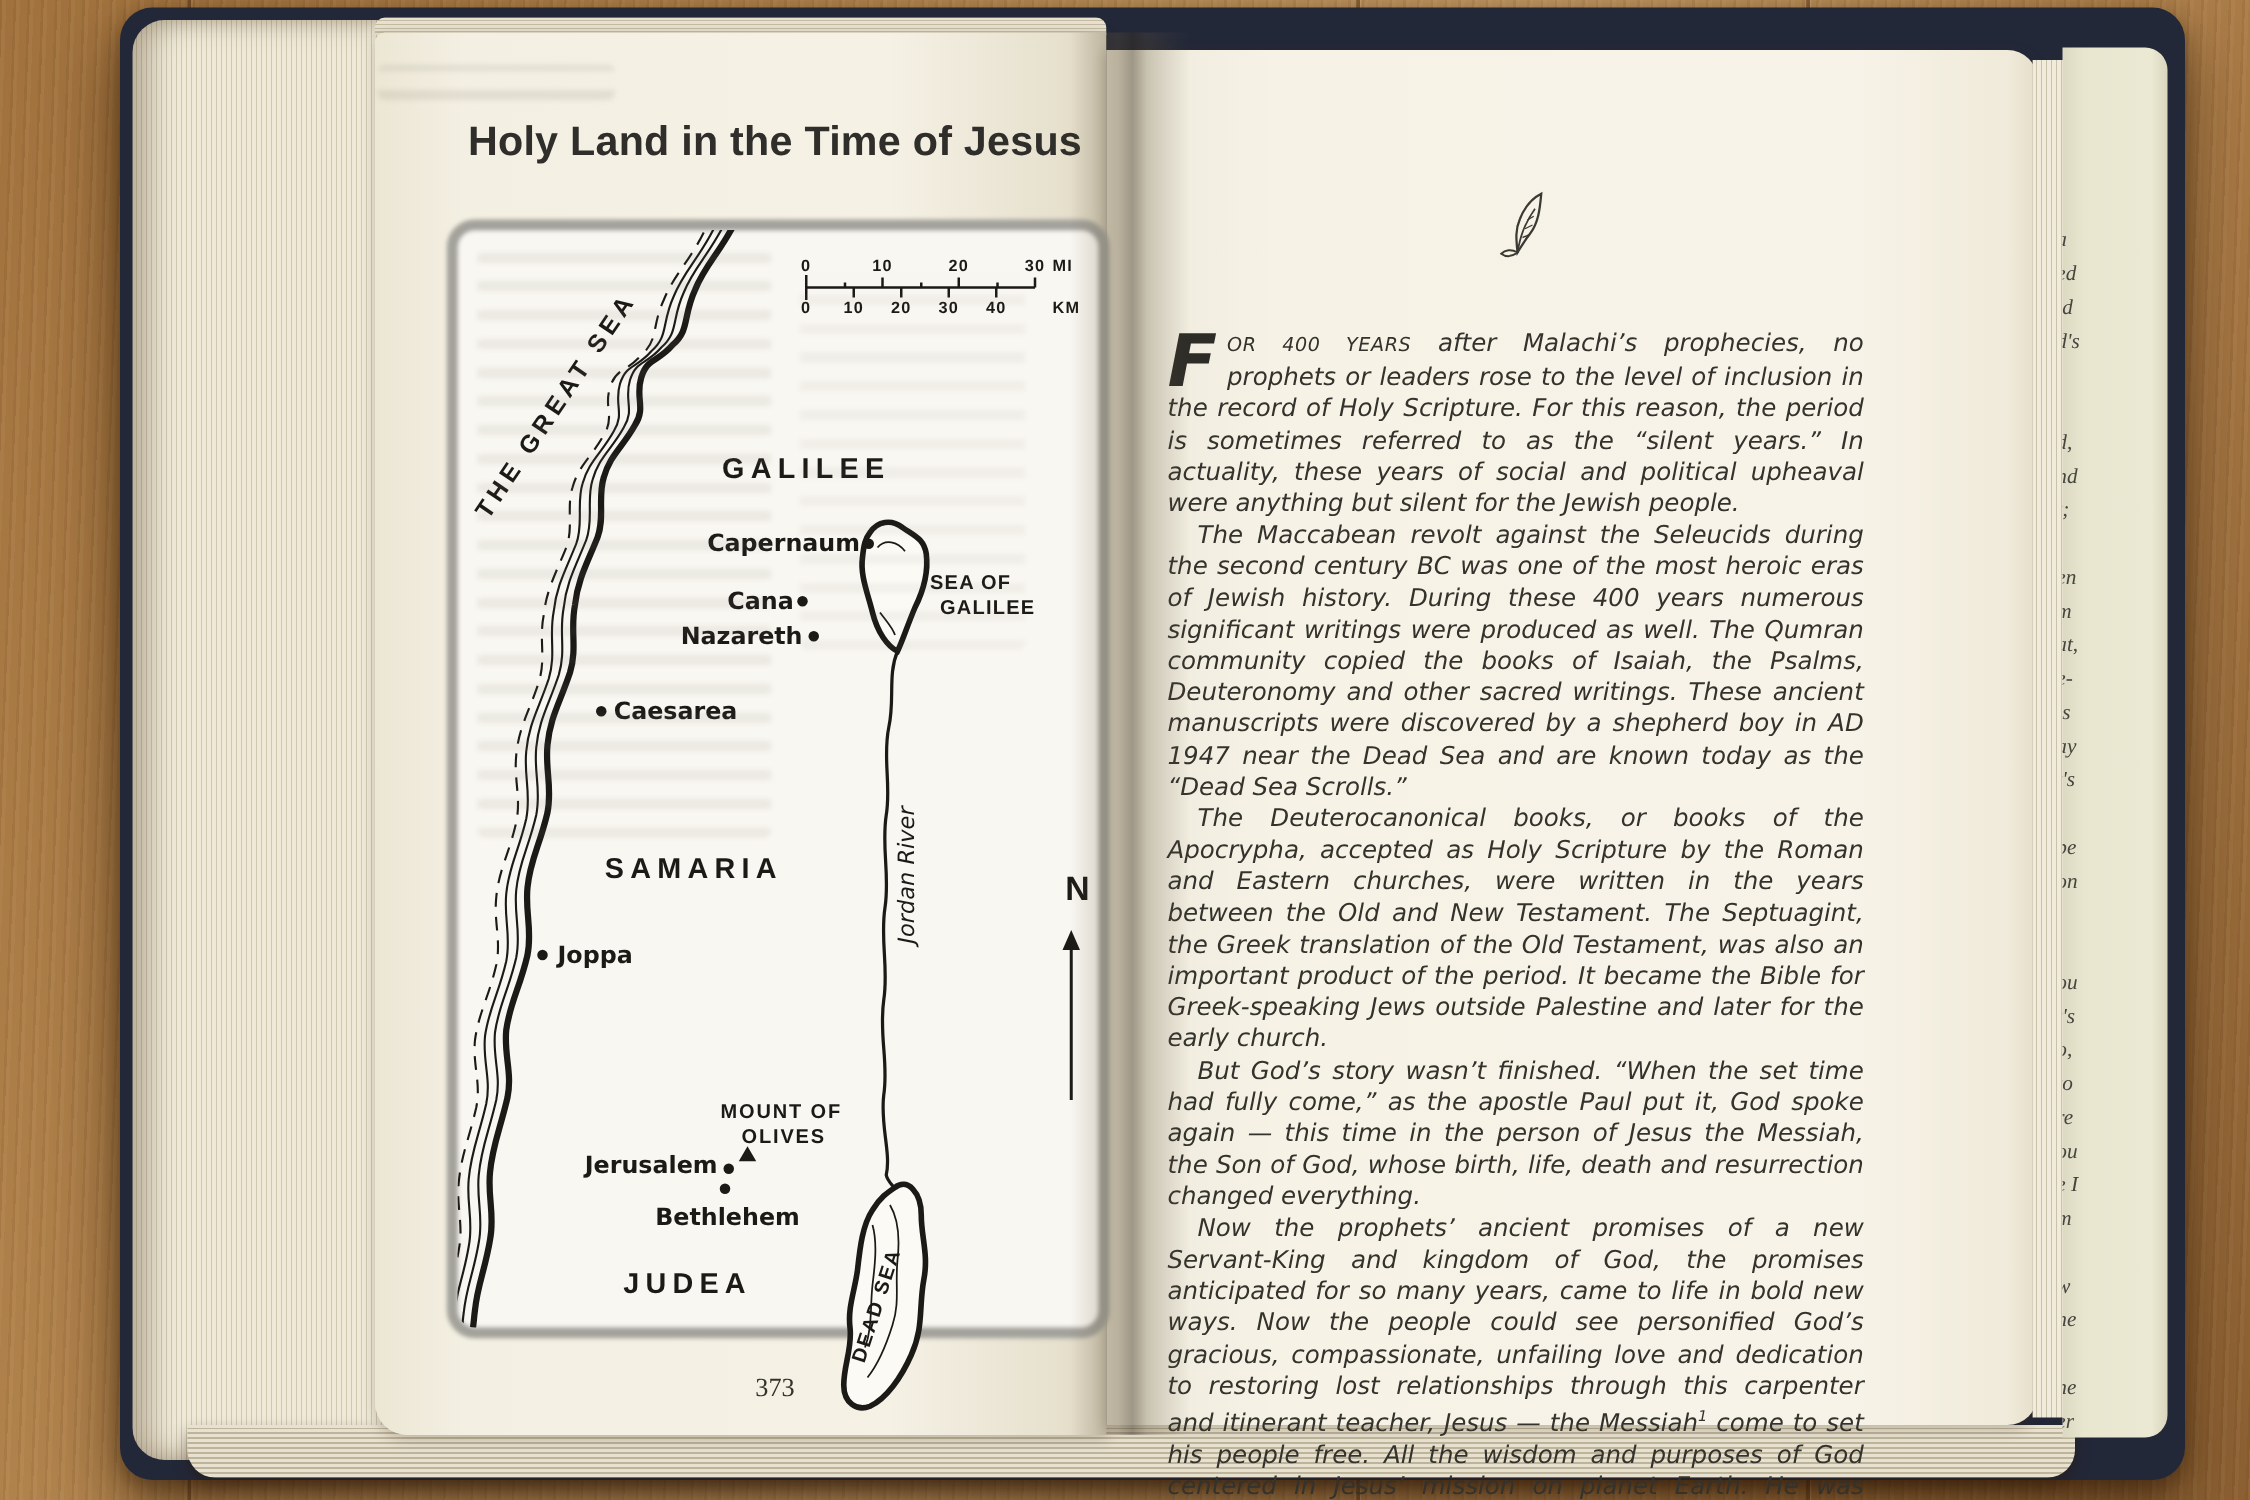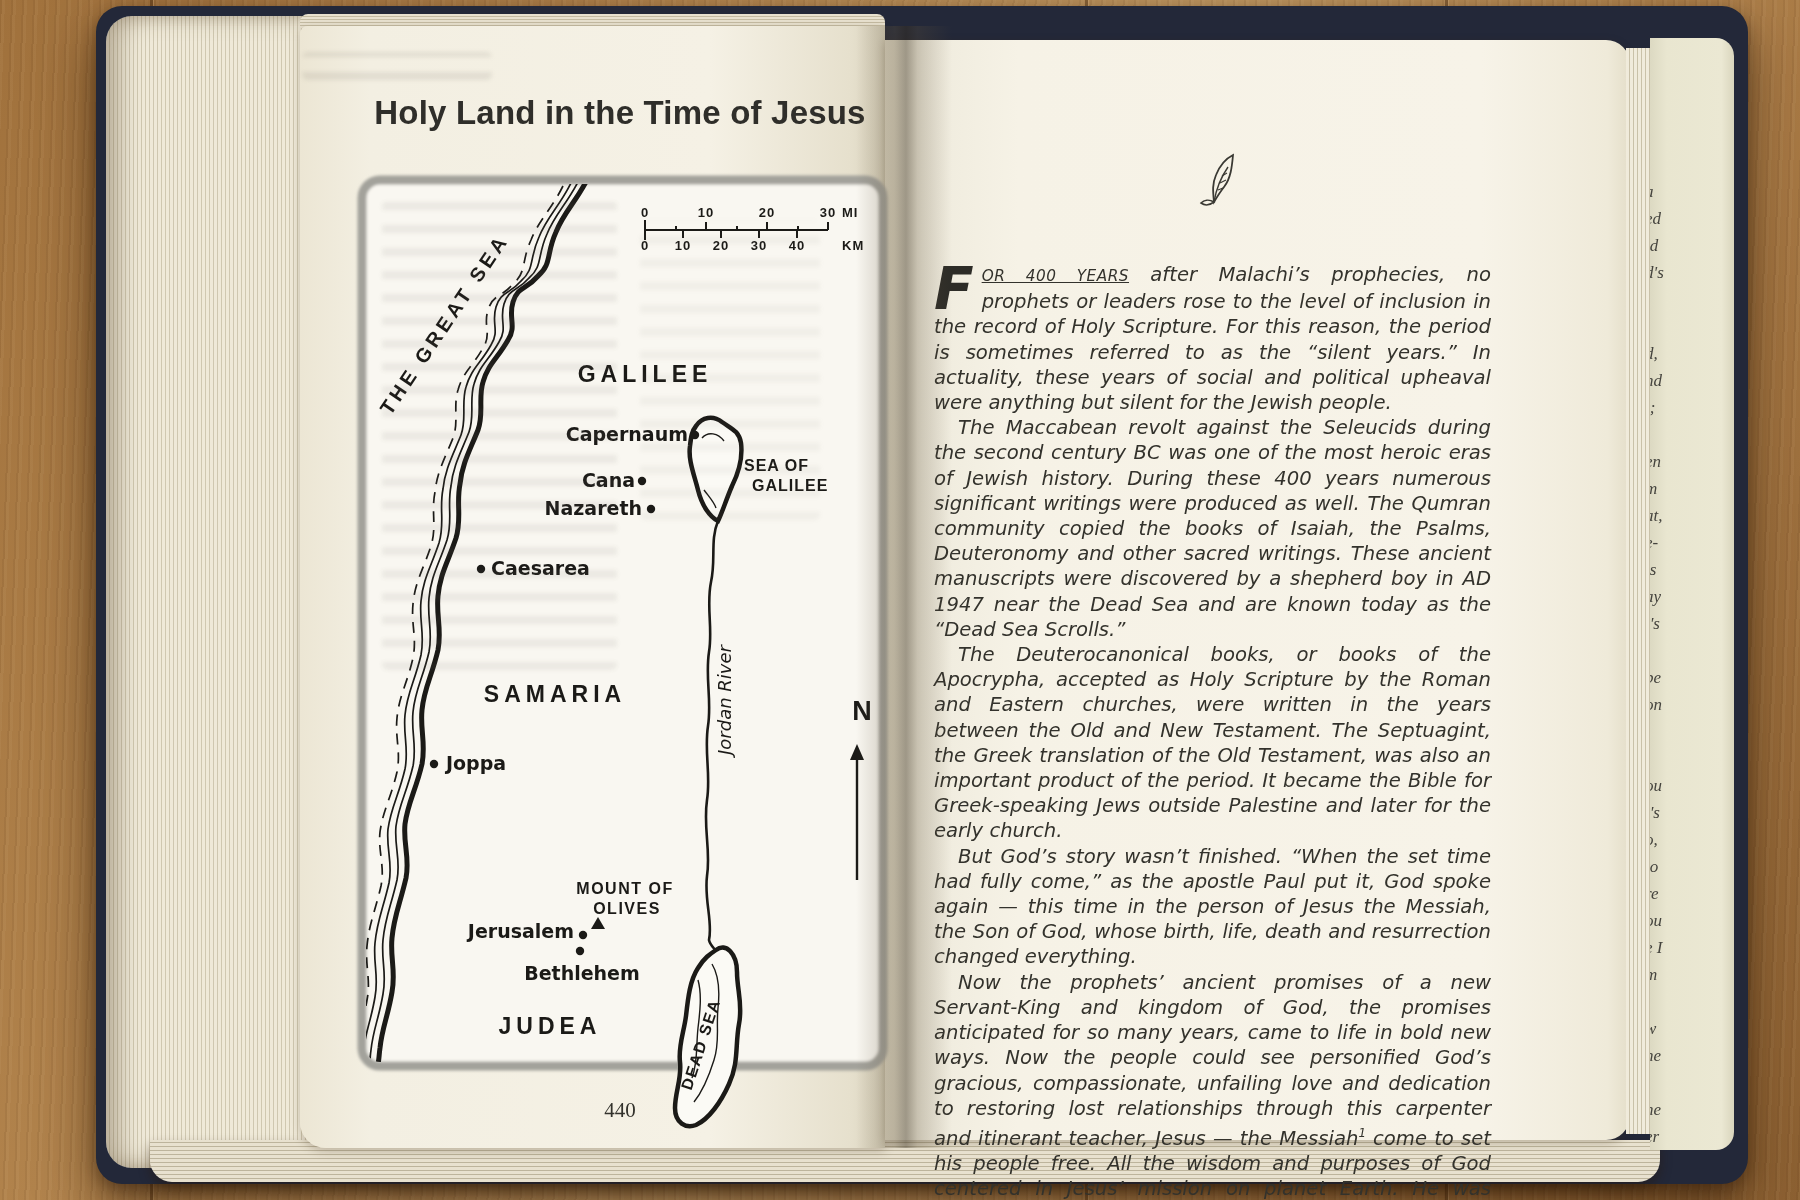--- a/index.html
+++ b/index.html
@@ -45,21 +45,21 @@
     background:repeating-linear-gradient(0deg,rgba(116,112,100,.13) 0 8px,rgba(0,0,0,0) 8px 23px);}
   .g1{left:302px;top:52px;width:190px;height:28px;}
   .g2{left:382px;top:200px;width:235px;height:470px;opacity:.8;}
   .g3{left:640px;top:220px;width:180px;height:300px;opacity:.5;}
   .bodycol{position:absolute;left:934px;top:262px;width:557px;text-align:justify;
     font-family:"DejaVu Sans","Liberation Sans",sans-serif;font-style:italic;
     font-size:19.6px;line-height:25.2px;color:#33322c;}
   .para{margin:0;text-indent:24px;}
   .para.first{text-indent:0;}
   .dropcap{float:left;font-size:58px;line-height:46px;font-weight:bold;margin:4px 8px 0 0;color:#2d2c27;}
-  .sc{text-transform:uppercase;font-size:.78em;letter-spacing:.5px;text-decoration:underline;}
+  .sc{text-transform:uppercase;font-size:.78em;letter-spacing:.5px;}
   sup{font-size:.6em;}
   .ornament{position:absolute;left:1192px;top:152px;}
 </style>
 </head>
 <body>
 
 <div class="grain"></div>
 <div class="seam" style="left:150px"></div>
 <div class="seam" style="left:1085px"></div>
 <div class="seam" style="left:1445px"></div>
@@ -212,21 +212,21 @@
   <g>
     <text x="512" y="552" text-anchor="middle" font-family="Liberation Sans, sans-serif" font-size="27" font-weight="bold" fill="#1b1a17">N</text>
     <line x1="507" y1="588" x2="507" y2="712" stroke="#1b1a17" stroke-width="2.4"></line>
     <path d="M507,576 L500,592 L514,592 Z" fill="#1b1a17"></path>
   </g>
 </svg>
 
 <div class="ghost g2"></div>
 <div class="ghost g3"></div>
 
-<div class="pagenum">440</div>
+<div class="pagenum">373</div>
 
 <div class="ornament">
   <svg width="48" height="56" viewBox="0 0 48 56">
     <path d="M22 50 C21 40 20 32 24 23 C28 13 35 6 41 3 C40 14 39 26 32 35 C28 40 25 45 22 50 Z" fill="none" stroke="#3a3933" stroke-width="1.8"></path>
     <path d="M22 50 C24 38 27 28 36 15" fill="none" stroke="#3a3933" stroke-width="1.4"></path>
     <path d="M30 24 L35 21 M28 31 L34 28 M26 38 L31 36" stroke="#3a3933" stroke-width="1.1"></path>
     <path d="M22 50 C18 53 13 54 9 51 C12 48 17 47 22 50 Z" fill="none" stroke="#3a3933" stroke-width="1.6"></path>
   </svg>
 </div>
 

